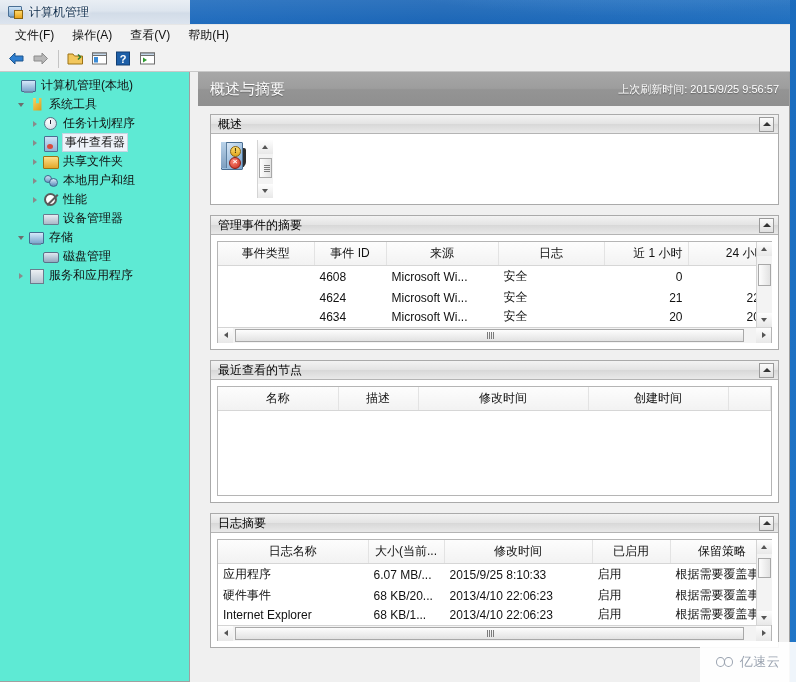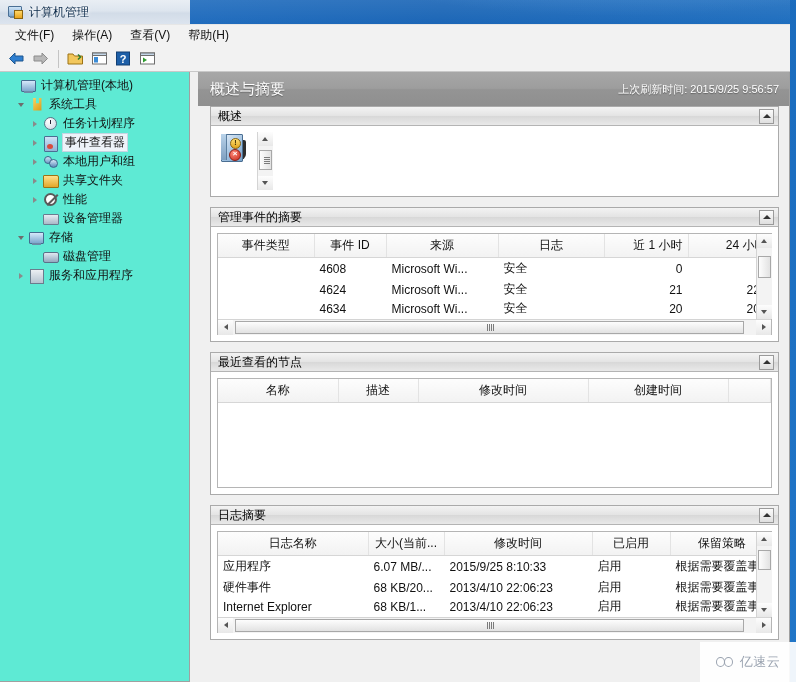--- a/index.html
+++ b/index.html
@@ -260,21 +260,21 @@
     box-sizing: border-box;
     color: #fff;
   }
   .pane-title { font-size: 15px; text-shadow: 0 1px 1px rgba(0,0,0,.35); }
   .pane-refresh { font-size: 11px; text-shadow: 0 1px 1px rgba(0,0,0,.35); }
 
   .pane-scroll {
     flex: 1;
     overflow: hidden;
     position: relative;
-    padding: 0 10px 0 12px;
+    padding: 8px 10px 0 12px;
     box-sizing: border-box;
   }
 
   
   .section {
     border: 1px solid #aaa;
     background: #fff;
     margin-bottom: 10px;
     box-sizing: border-box;
   }
@@ -565,33 +565,33 @@
             <div class="ic-event"></div>
           </div>
         <div class="label">事件查看器</div>
       </div>
 
       <div class="node" style="padding-left:28px">
         <div class="expander">
             <div class="tri"></div>
           </div>
         <div class="ico">
-            <div class="ic-users"></div>
-          </div>
-        <div class="label">本地用户和组</div>
+            <div class="ic-folder"></div>
+          </div>
+        <div class="label">共享文件夹</div>
       </div>
 
       <div class="node" style="padding-left:28px">
         <div class="expander">
             <div class="tri"></div>
           </div>
         <div class="ico">
-            <div class="ic-folder"></div>
-          </div>
-        <div class="label">共享文件夹</div>
+            <div class="ic-users"></div>
+          </div>
+        <div class="label">本地用户和组</div>
       </div>
 
       <div class="node" style="padding-left:28px">
         <div class="expander">
             <div class="tri"></div>
           </div>
         <div class="ico">
             <div class="ic-perf"></div>
           </div>
         <div class="label">性能</div>

